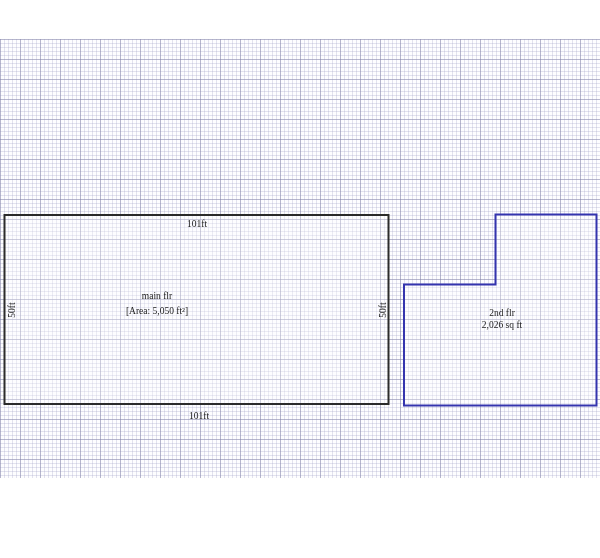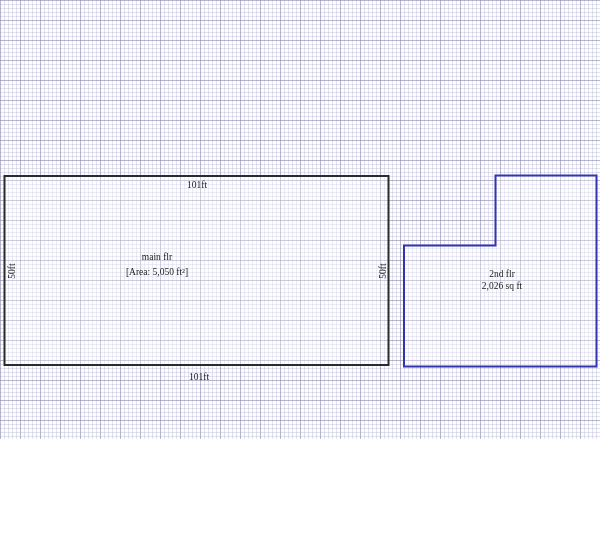--- a/index.html
+++ b/index.html
@@ -14,20 +14,21 @@
     height: 439px;
     overflow: hidden;
     background-color: #fdfdff;
     
     background-image:
       linear-gradient(to right,  rgba(138,138,172,0.50) 1px, transparent 1px),
       linear-gradient(to bottom, rgba(138,138,172,0.50) 1px, transparent 1px),
       linear-gradient(to right,  rgba(163,163,200,0.30) 1px, transparent 1px),
       linear-gradient(to bottom, rgba(163,163,200,0.30) 1px, transparent 1px);
     background-size: 20px 20px, 20px 20px, 4px 4px, 4px 4px;
+    margin-top: 39px;
   }
   svg.plan {
     position: absolute;
     left: 0;
     top: 0;
   }
   text {
     font-family: "Liberation Serif", "DejaVu Serif", serif;
     fill: #1c1c1c;
   }

